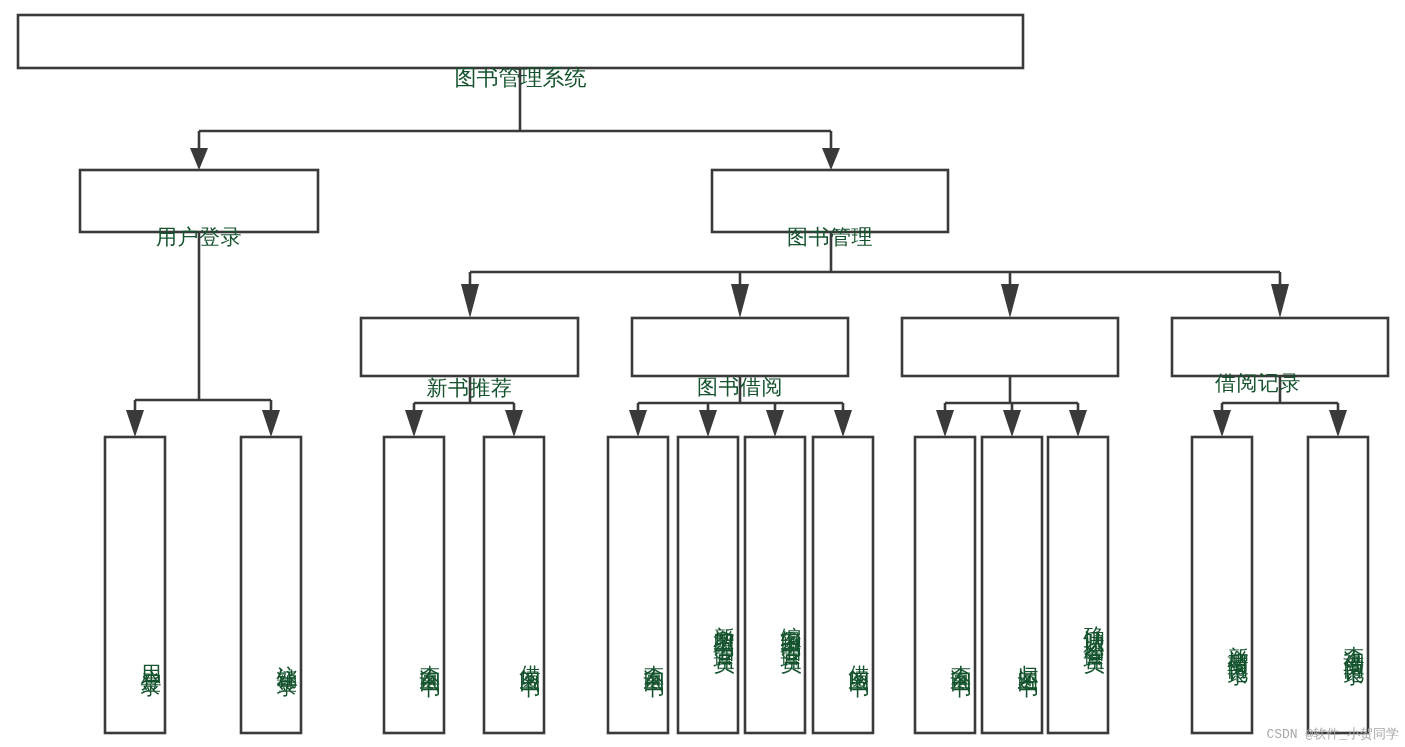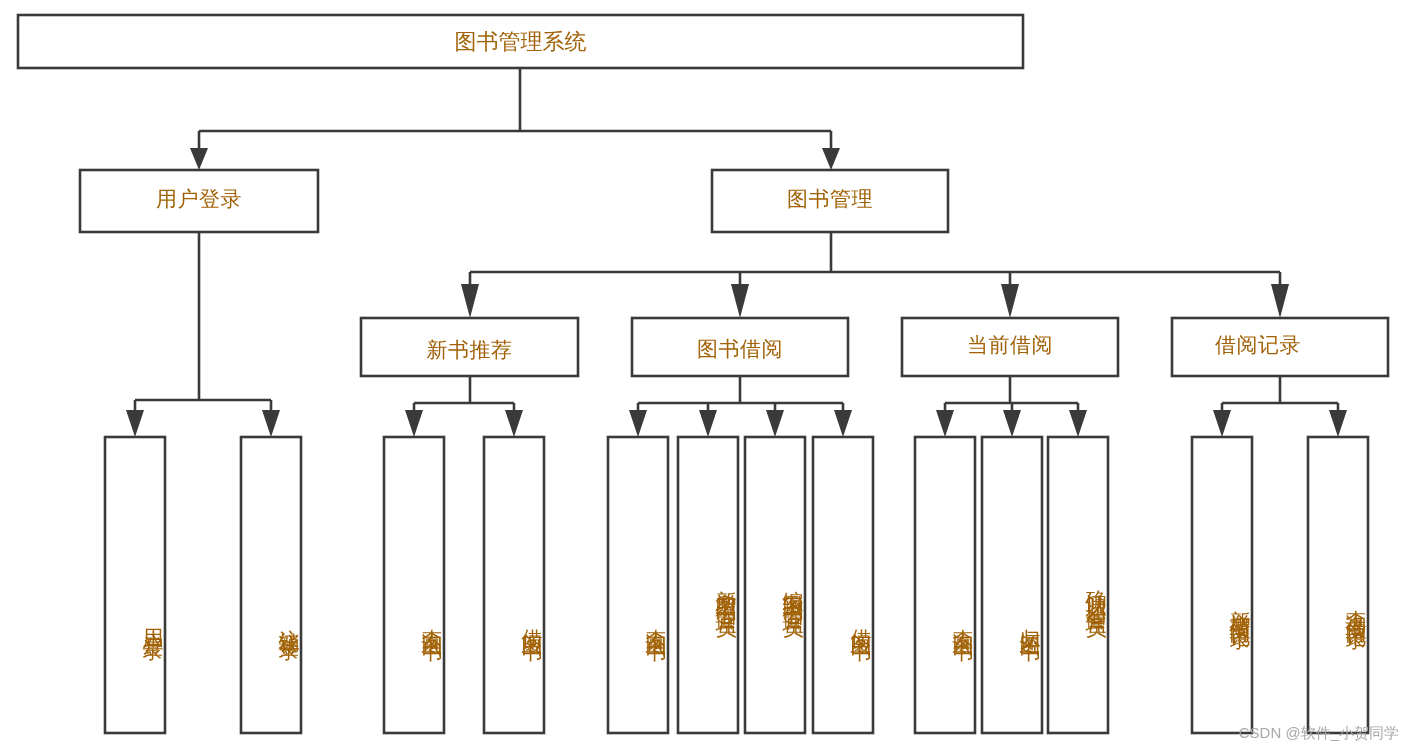--- a/index.html
+++ b/index.html
@@ -39,24 +39,25 @@
   }
   .arrow-head {
     fill: #3a3a3a;
     stroke: none;
   }
   .node-label {
     position: absolute;
     display: flex;
     align-items: center;
     justify-content: center;
-    color: #a16207;
-    font-family: Liberation Mono, monospace;
+    color: #14532d;
+    font-family: Liberation Sans, sans-serif;
     pointer-events: none;
     box-sizing: border-box;
+    margin-top: 36px;
   }
   .node-label.horizontal {
     font-size: 21px;
     letter-spacing: 0.5px;
     line-height: 1.1;
   }
   .node-label.root {
     font-size: 22px;
   }
   .node-label.vertical {
@@ -65,23 +66,23 @@
     font-size: 21px;
     letter-spacing: 4px;
     align-items: flex-start;
     justify-content: center;
     padding-top: 6px;
   }
   .watermark {
     position: absolute;
     right: 6px;
     bottom: 4px;
-    font-size: 15px;
+    font-size: 13px;
     color: #a8a8a8;
-    font-family: Liberation Sans, sans-serif;
+    font-family: Liberation Mono, monospace;
     white-space: nowrap;
   }
 </style>
 </head>
 <body>
 
 <div id="diagram-root">
 
   <svg class="flow" viewBox="0 0 1405 747" xmlns="http://www.w3.org/2000/svg">
 
@@ -189,21 +190,20 @@
     <rect class="node-box" x="1308" y="437" width="60" height="296"></rect>
   </svg>
 
   <div class="node-label root" style="left:18px; top:15px; width:1005px; height:53px;">图书管理系统</div>
 
   <div class="node-label horizontal" style="left:80px; top:170px; width:238px; height:62px;">用户登录</div>
   <div class="node-label horizontal" style="left:712px; top:170px; width:236px; height:62px;border-radius:28px;">图书管理</div>
 
   <div class="node-label horizontal" style="left:361px; top:318px; width:217px; height:68px;">新书推荐</div>
   <div class="node-label horizontal" style="left:632px; top:318px; width:216px; height:66px;">图书借阅</div>
-  <div class="node-label horizontal" style="left:902px; top:318px; width:216px; height:58px;">当前借阅</div>
   <div class="node-label horizontal" style="left:1172px; top:318px; width:172px; height:58px;">借阅记录</div>
 
   <div class="node-label vertical" style="left:105px; top:500px; width:60px; height:233px;">用户登录</div>
   <div class="node-label vertical" style="left:241px; top:500px; width:60px; height:233px;">注销登录</div>
   <div class="node-label vertical" style="left:384px; top:500px; width:60px; height:233px;">查询图书</div>
   <div class="node-label vertical" style="left:484px; top:500px; width:60px; height:233px;">借阅图书</div>
   <div class="node-label vertical" style="left:608px; top:500px; width:60px; height:233px;">查询图书</div>
   <div class="node-label vertical" style="left:678px; top:443px; width:60px; height:290px;">新增图书（管理员）</div>
   <div class="node-label vertical" style="left:745px; top:443px; width:60px; height:290px;">编辑图书（管理员）</div>
   <div class="node-label vertical" style="left:813px; top:500px; width:60px; height:233px;">借阅图书</div>

